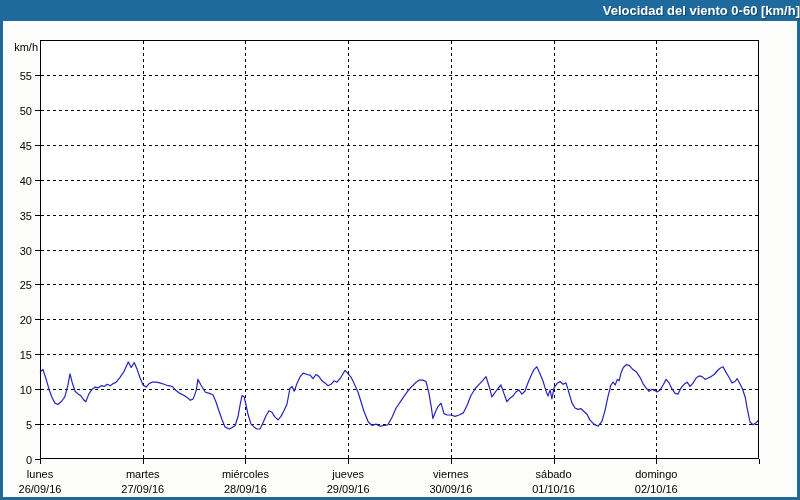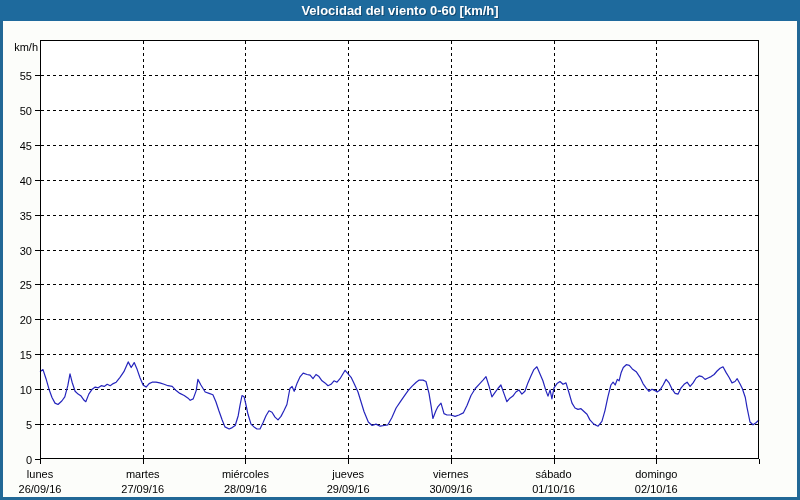--- a/index.html
+++ b/index.html
@@ -5,21 +5,21 @@
   html,body{margin:0;padding:0;background:#e8e8e8;}
   #app{
     position:relative;width:800px;height:500px;overflow:hidden;
     background:#fcfdfa;
     box-shadow:inset 0 0 0 3px #226896;
     font-family:"Liberation Sans", sans-serif;
   }
   #titlebar{
     position:absolute;top:0;left:0;right:0;height:21px;
     background:#1e6a9d;
-    display:flex;align-items:center;justify-content:center;
+    display:flex;align-items:center;justify-content:flex-end;
   }
   #titlebar span{
     color:#ffffff;font-size:13px;font-weight:bold;line-height:21px;
     text-shadow:1px 1px 0 rgba(10,40,70,0.55);
     white-space:nowrap;
   }
   #chart{position:absolute;top:0;left:0;}
   text{font-family:"Liberation Sans", sans-serif;}
 </style>
 </head>

